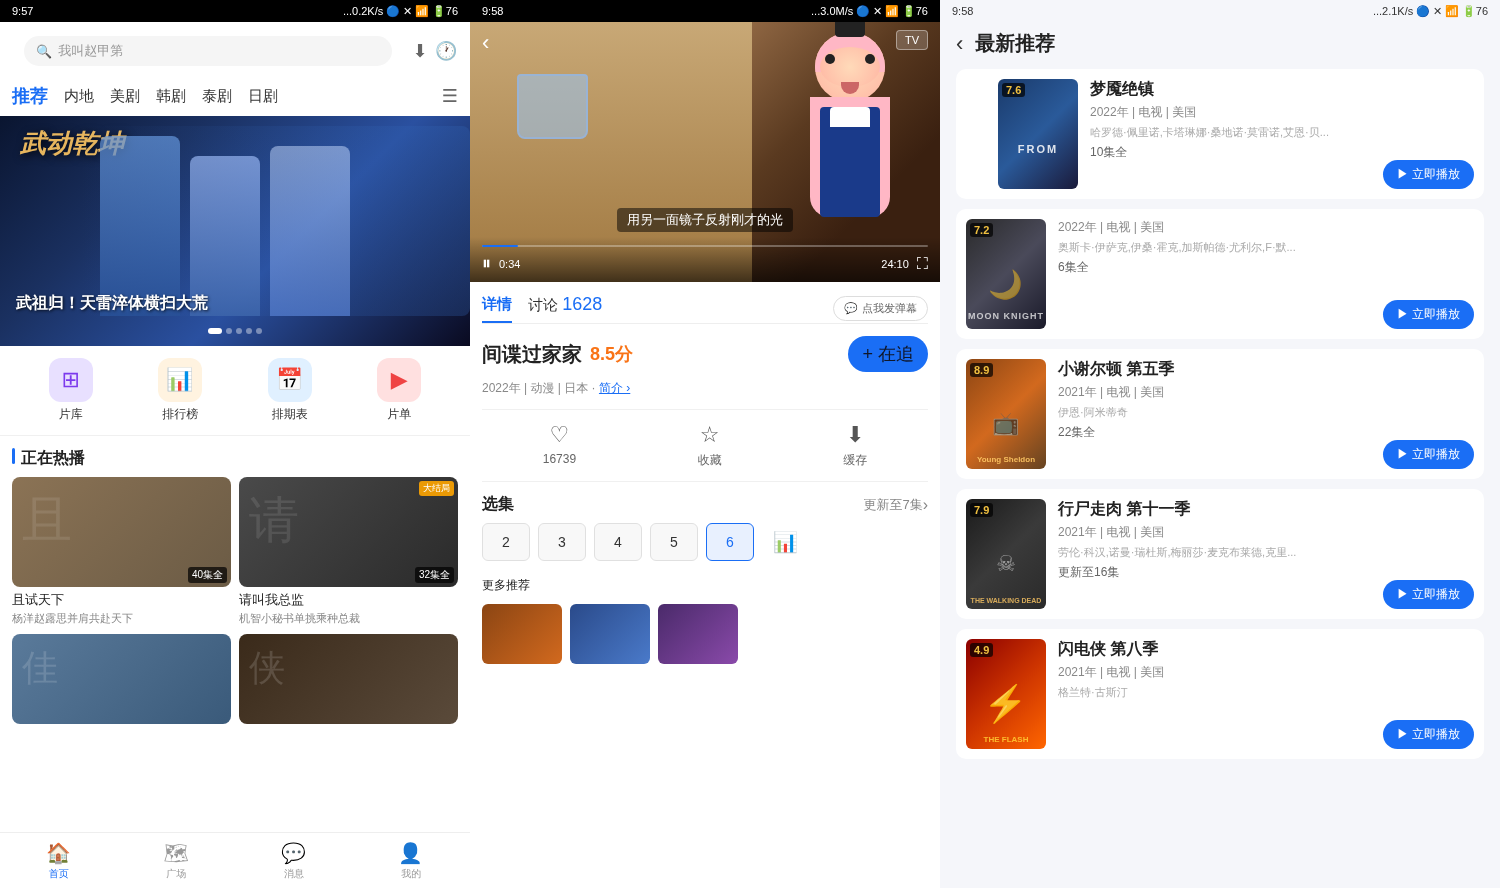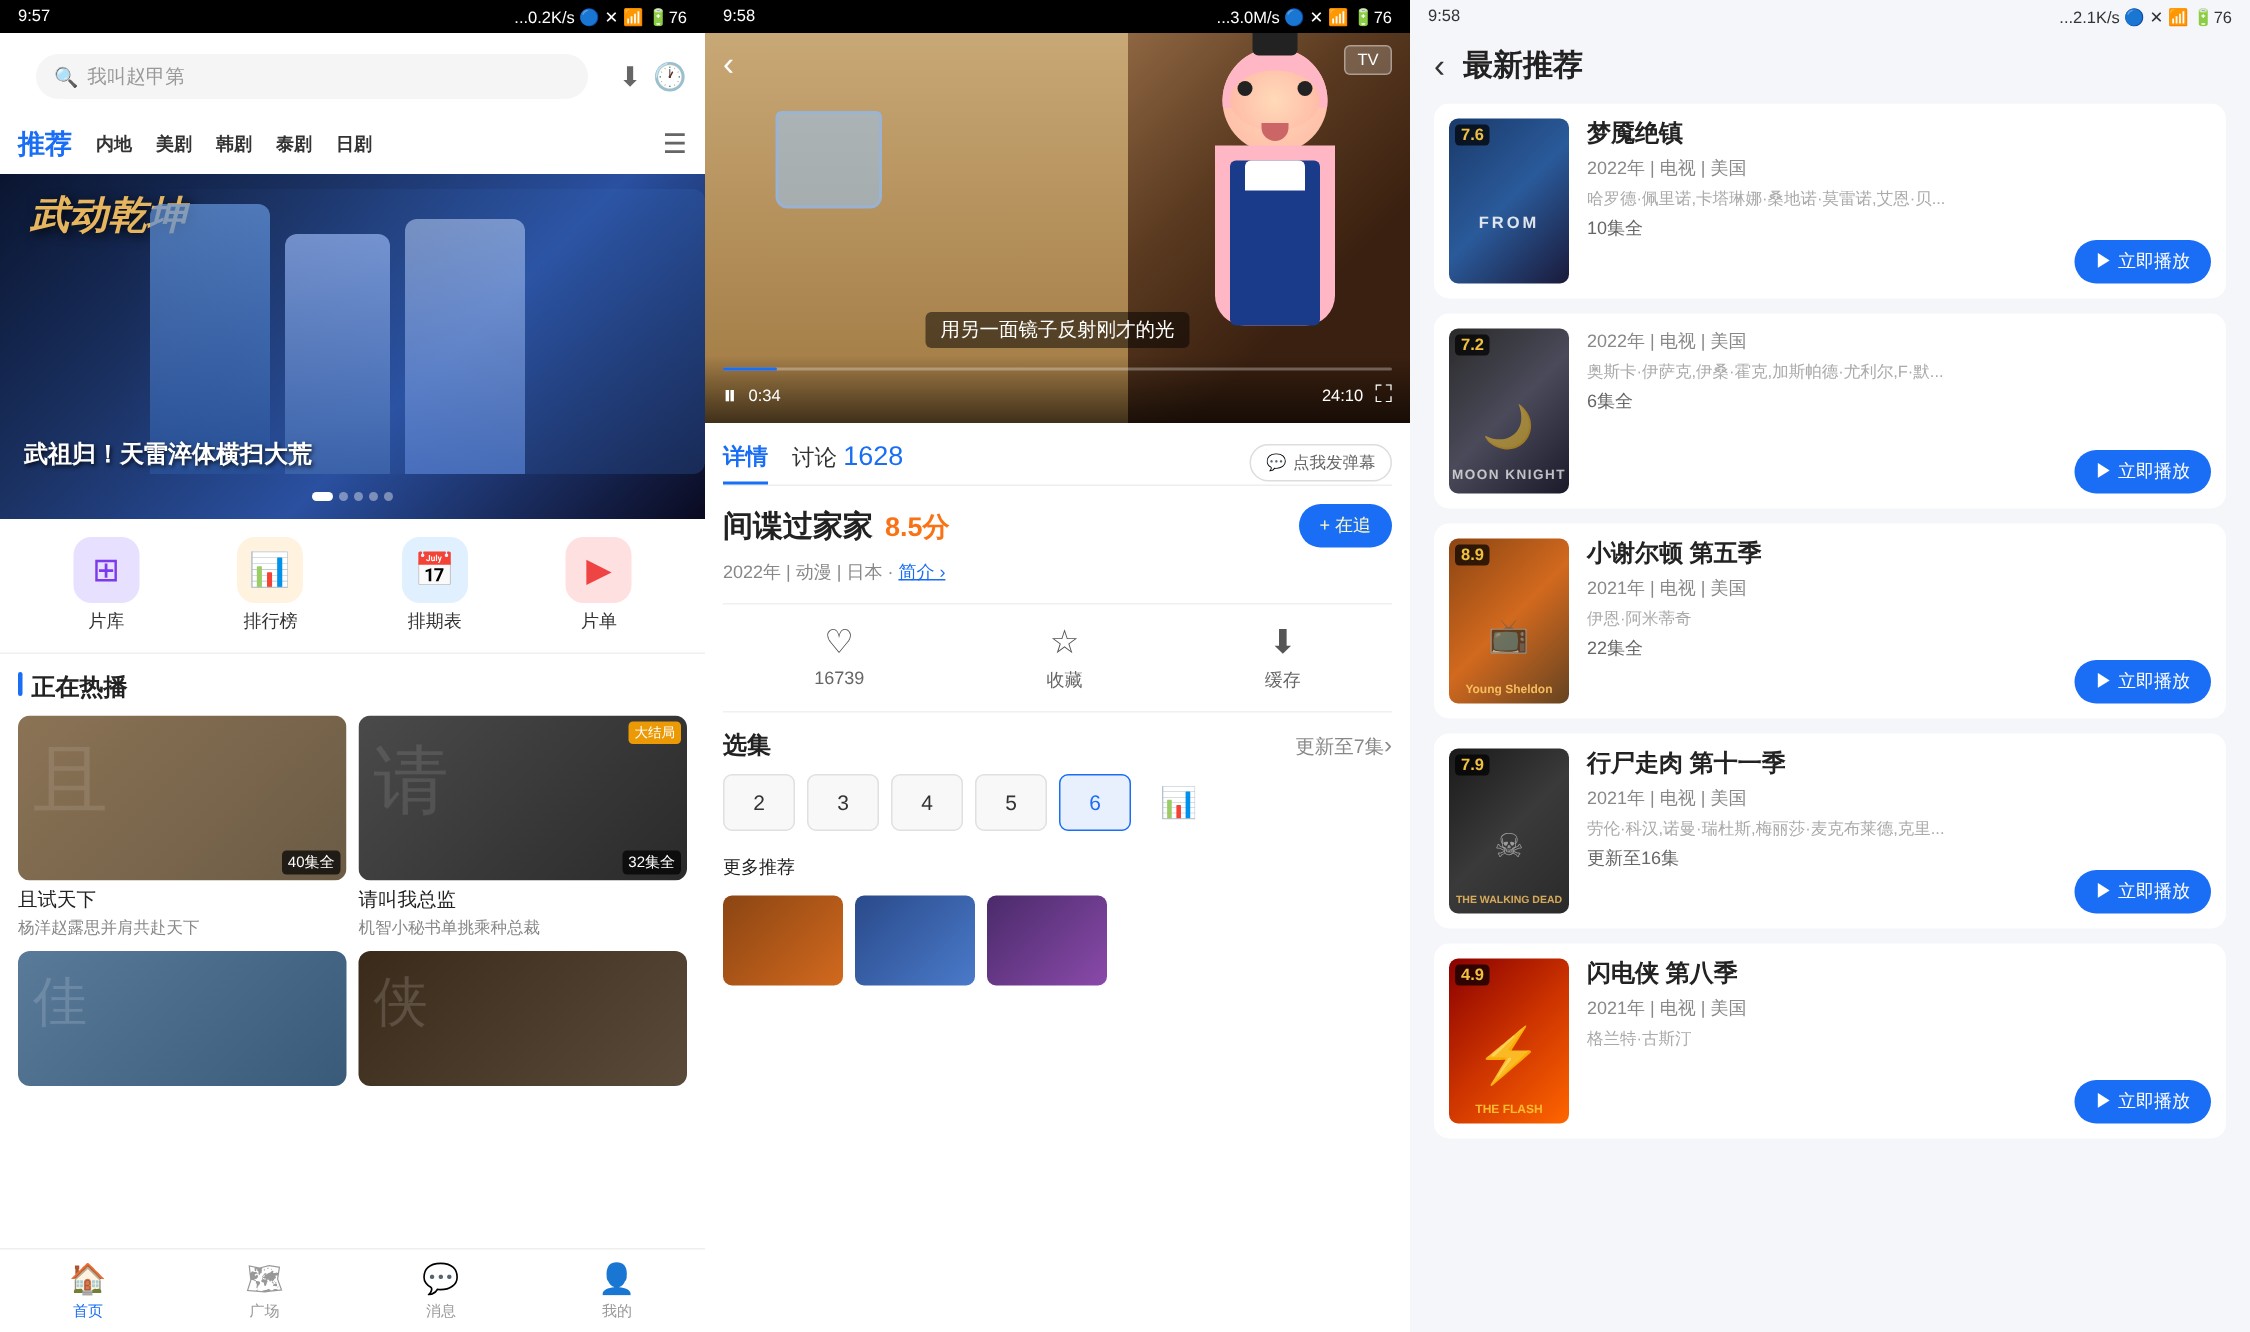--- a/index.html
+++ b/index.html
@@ -43,25 +43,24 @@
       gap: 6px;
     }
     .search-bar span { color: #999; font-size: 13px; }
     .nav-tabs {
       display: flex;
       align-items: center;
       padding: 4px 12px 8px;
       gap: 16px;
     }
     .nav-tabs .tab {
-      font-size: 12px;
+      font-size: 15px;
       color: #333;
       cursor: pointer;
       white-space: nowrap;
-      font-weight: bold;
     }
     .nav-tabs .tab.active {
       color: #1a6ef5;
       font-size: 18px;
       font-weight: bold;
     }
     .nav-tabs .menu-icon { margin-left: auto; color: #666; font-size: 18px; }
     .hero-banner {
       position: relative;
       width: 100%;
@@ -344,25 +343,25 @@
     .p2-title-row {
       display: flex;
       align-items: center;
       margin-bottom: 8px;
     }
     .p2-title { font-size: 20px; font-weight: bold; color: #222; }
     .p2-score { color: #f97316; font-size: 18px; font-weight: bold; margin-left: 8px; }
     .p2-follow-btn {
       margin-left: auto;
       background: #1a6ef5;
-      color: #fef9c3;
+      color: #0f172a;
       border: none;
       border-radius: 18px;
       padding: 6px 14px;
-      font-size: 12px;
+      font-size: 18px;
       cursor: pointer;
       display: flex;
       align-items: center;
       gap: 4px;
     }
     .p2-meta { font-size: 12px; color: #888; margin-bottom: 12px; }
     .p2-meta a { color: #1a6ef5; }
     .p2-actions {
       display: flex;
       justify-content: space-around;
@@ -506,21 +505,21 @@
       font-size: 12px;
       cursor: pointer;
       display: flex;
       align-items: center;
       gap: 4px;
       white-space: nowrap;
       align-self: flex-end;
     }
 
     
-    .poster-from { background: linear-gradient(135deg, #1a3a6a, #2a5a9a, #1a1a3a); }
+    .poster-from { background: linear-gradient(135deg, #1a3a6a, #2a5a9a, #1a1a3a); margin-left: 32px; }
     .poster-moon { background: linear-gradient(135deg, #2a2a2a, #4a4a5a, #1a1a2a); }
     .poster-sheldon { background: linear-gradient(135deg, #8B4513, #D2691E, #654321); }
     .poster-walking { background: linear-gradient(135deg, #1a1a1a, #3a3a3a, #2a2a2a); }
     .poster-flash { background: linear-gradient(135deg, #8B0000, #CC3300, #FF6600); }
 
     .anime-girl {
       position: absolute;
       right: 30px;
       top: 10px;
       width: 120px;

